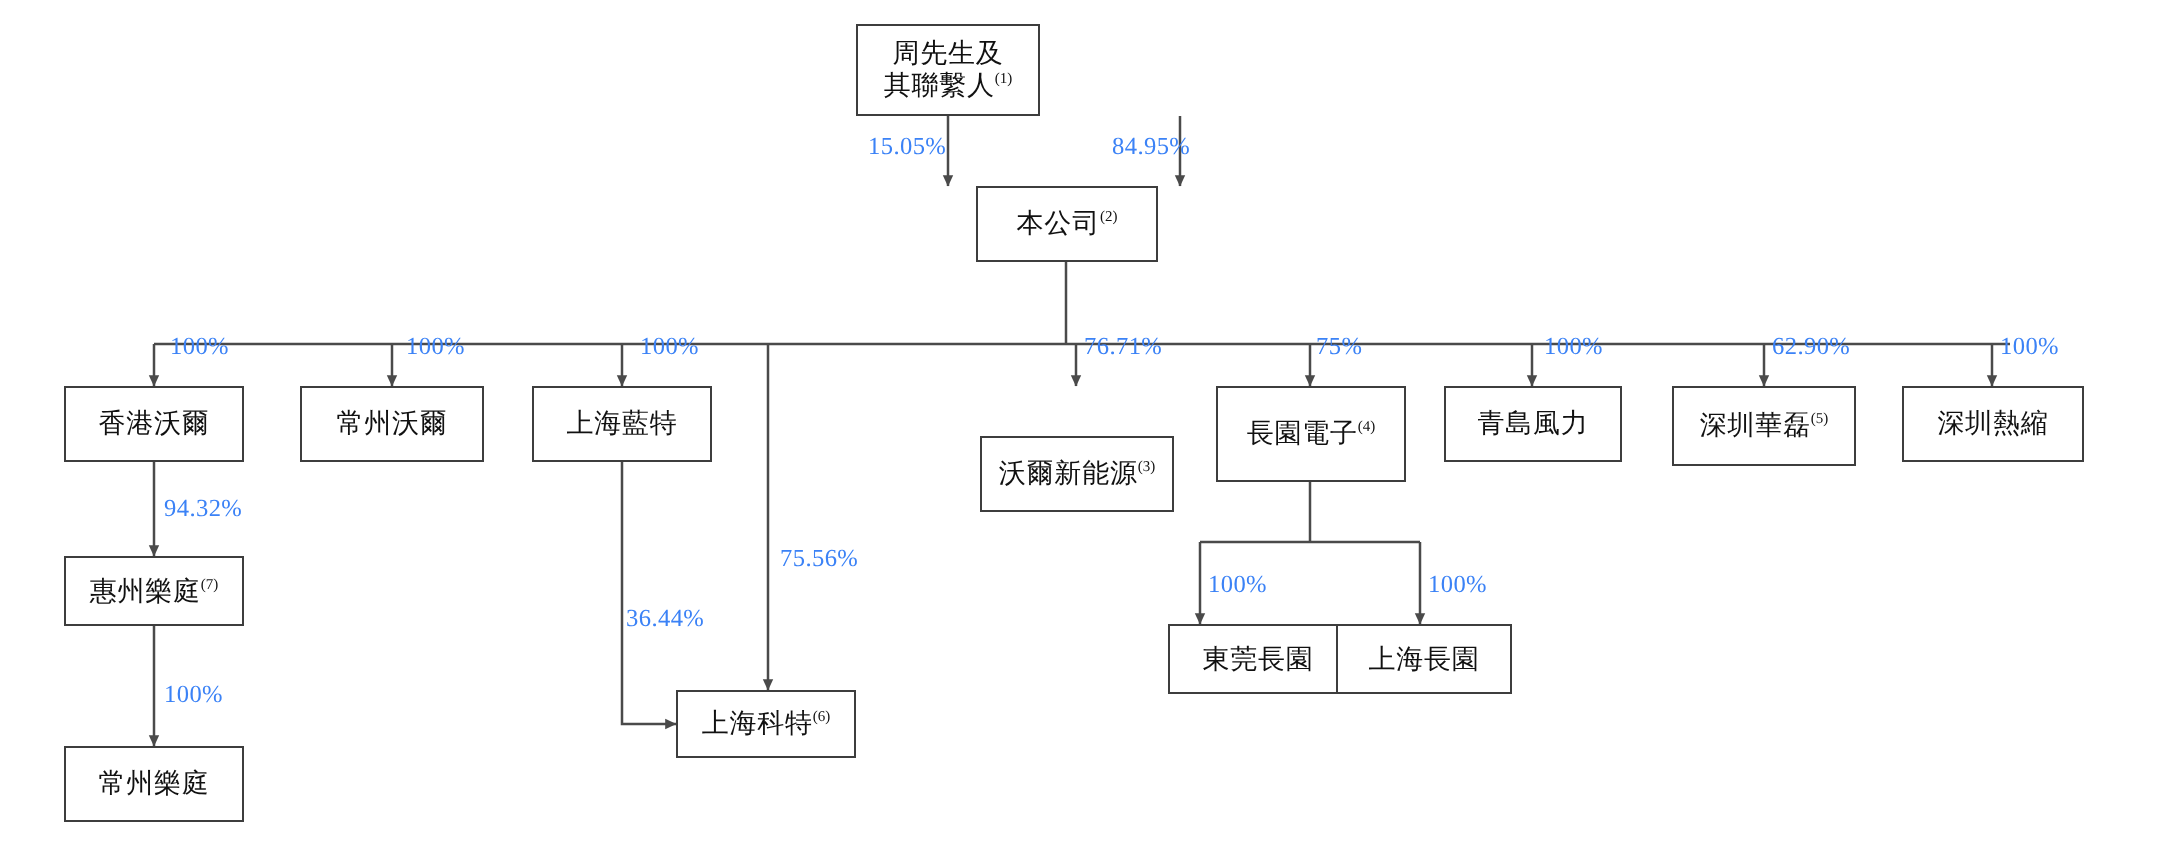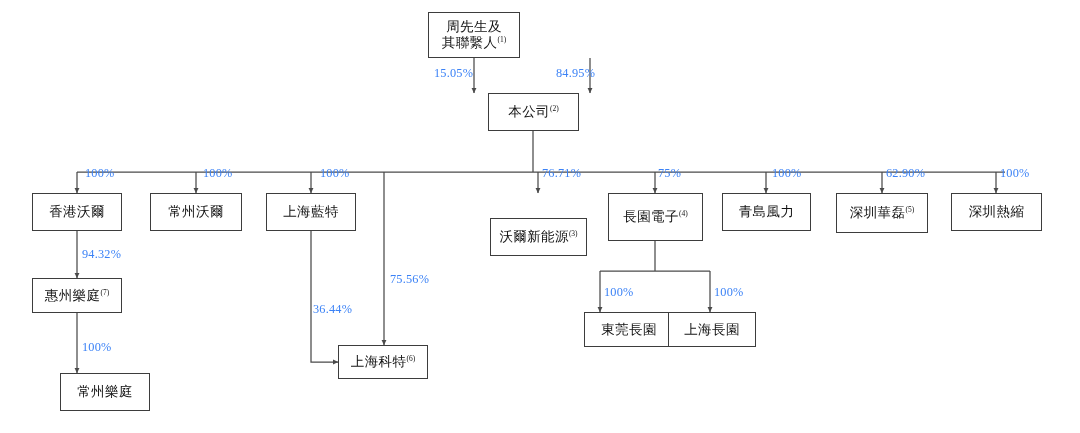--- a/index.html
+++ b/index.html
@@ -162,21 +162,21 @@
       <span>深圳熱縮</span>
     </span>
   </div>
 
   <div class="node" style="left:32px; top:278px; width:90px; height:35px;">
     <span class="label-inner">
       <span>惠州樂庭</span><sup>(7)</sup>
     </span>
   </div>
 
-  <div class="node" style="left:32px; top:373px; width:90px; height:38px;margin-left:28px;">
+  <div class="node" style="left:32px; top:373px; width:90px; height:38px;">
     <span class="label-inner">
       <span>常州樂庭</span>
     </span>
   </div>
 
   <div class="node" style="left:338px; top:345px; width:90px; height:34px;">
     <span class="label-inner">
       <span>上海科特</span><sup>(6)</sup>
     </span>
   </div>

